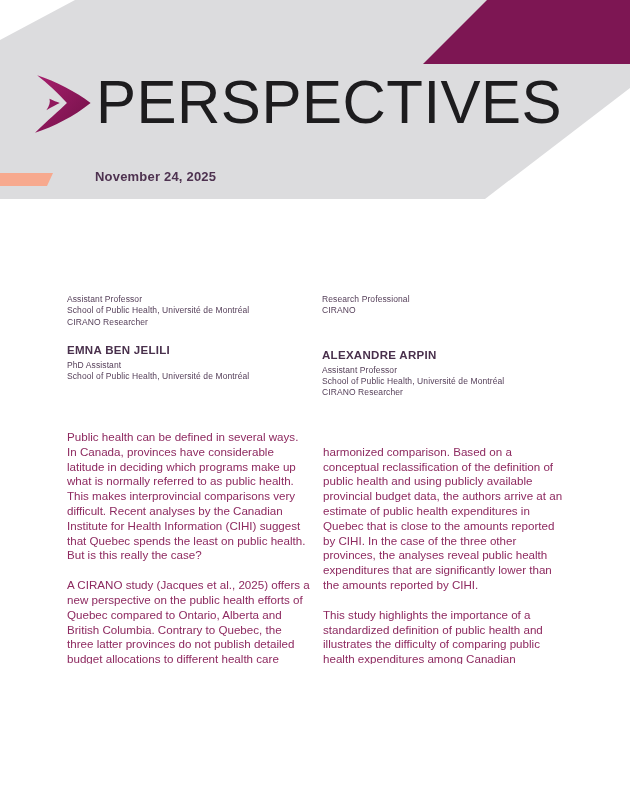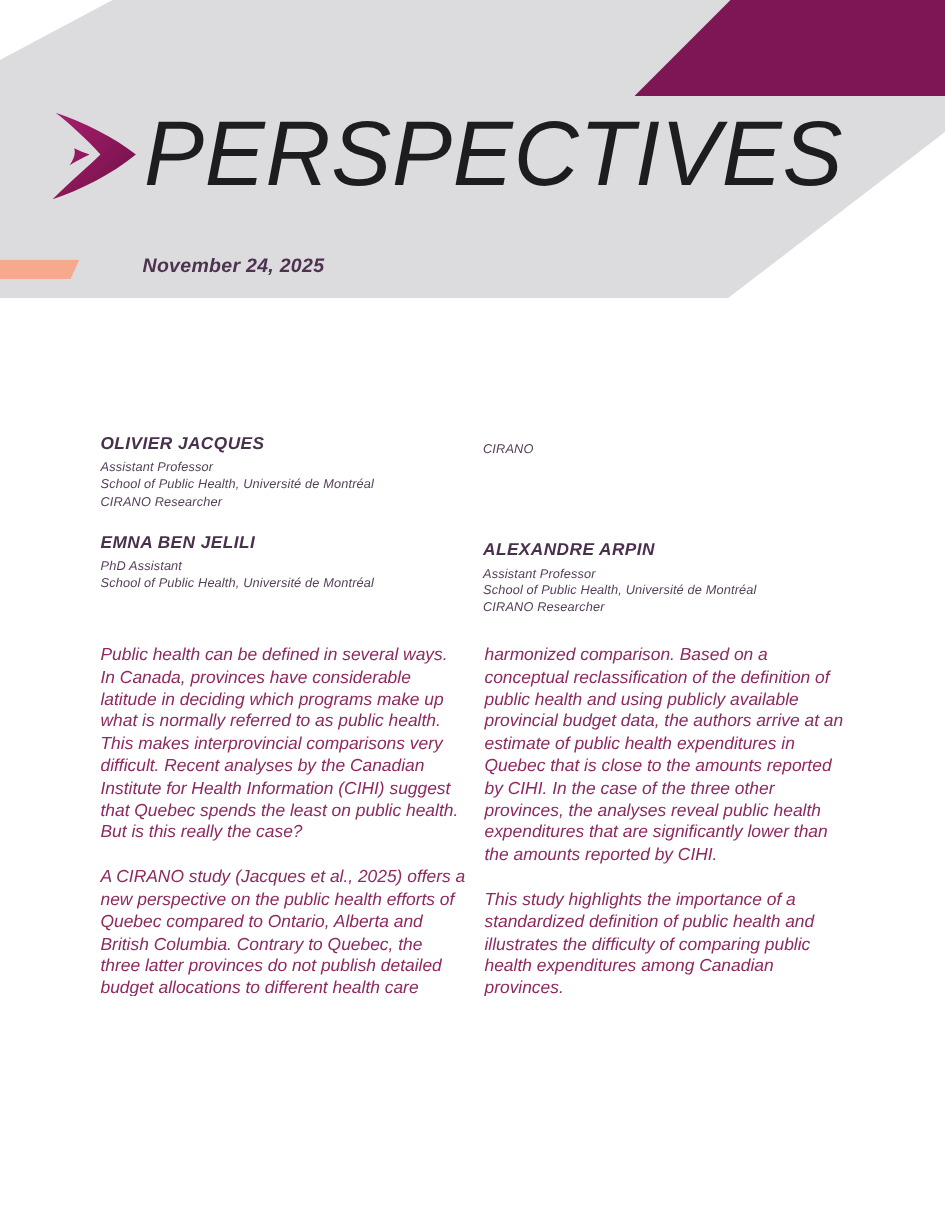--- a/index.html
+++ b/index.html
@@ -1,19 +1,18 @@
 <!DOCTYPE html>
 <html><head>
 <meta charset="utf-8">
 <style>
   html,body{margin:0;padding:0;background:#ffffff;}
   .page{
     position:relative;width:630px;height:664px;overflow:hidden;background:#ffffff;
     font-family:"Liberation Sans",sans-serif;
-    font-style:italic;
   }
   
   .banner{
     position:absolute;left:0;top:0;width:630px;height:199px;background:#DCDCDE;
     clip-path:polygon(75px 0,630px 0,630px 88px,485px 199px,0 199px,0 40px);
   }
   .corner-accent{
     position:absolute;left:423px;top:0;width:207px;height:64px;background:#7D1653;
     clip-path:polygon(64px 0,207px 0,207px 64px,0 64px);
   }
@@ -38,21 +37,21 @@
   
   .authors{
     position:absolute;left:67px;top:290px;width:510px;
     display:grid;grid-template-columns:255px 1fr;row-gap:16px;
   }
   .author-name{font-size:11.5px;font-weight:700;color:#49304C;letter-spacing:0.3px;}
   .author-lines{margin-top:4px;}
   .author-line{display:block;font-size:8.5px;line-height:11.3px;color:#56405A;letter-spacing:0.1px;}
   .author-offset{margin-top:5px;}
   
-  .body-cols{position:absolute;left:67px;top:430px;display:flex;gap:12px;}
+  .body-cols{position:absolute;left:67px;top:430px;display:flex;gap:12px;align-items:center;}
   .body-col{width:244px;}
   .body-col p{
     margin:0 0 15px 0;font-size:11.6px;line-height:14.8px;color:#8E2A60;letter-spacing:0px;
   }
   
   .footer-plate{
     position:absolute;left:397px;top:762px;width:233px;height:42px;background:#E0E0E2;
     clip-path:polygon(48px 0,203px 0,233px 24px,233px 42px,0 42px);
   }
   .footer-logo-row{
@@ -87,30 +86,30 @@
   </svg>
   <div class="brand-text">PERSPECTIVES</div>
 
   <div class="date-bar"></div>
   <div class="date-text">November 24, 2025</div>
 
 
   <div class="authors">
 
     <div class="author">
-      <div class="author-name">OLIVIER JACQUES</div>
       <div class="author-lines">
         <span class="author-line">Assistant Professor</span>
         <span class="author-line">School of Public Health, Université de Montréal</span>
         <span class="author-line">CIRANO Researcher</span>
       </div>
     </div>
 
     <div class="author">
       <div class="author-lines">
+        <span class="author-line">Research Professional</span>
         <span class="author-line">CIRANO</span>
       </div>
     </div>
 
     <div class="author">
       <div class="author-name">EMNA BEN JELILI</div>
       <div class="author-lines">
         <span class="author-line">PhD Assistant</span>
         <span class="author-line">School of Public Health, Université de Montréal</span>
       </div>

